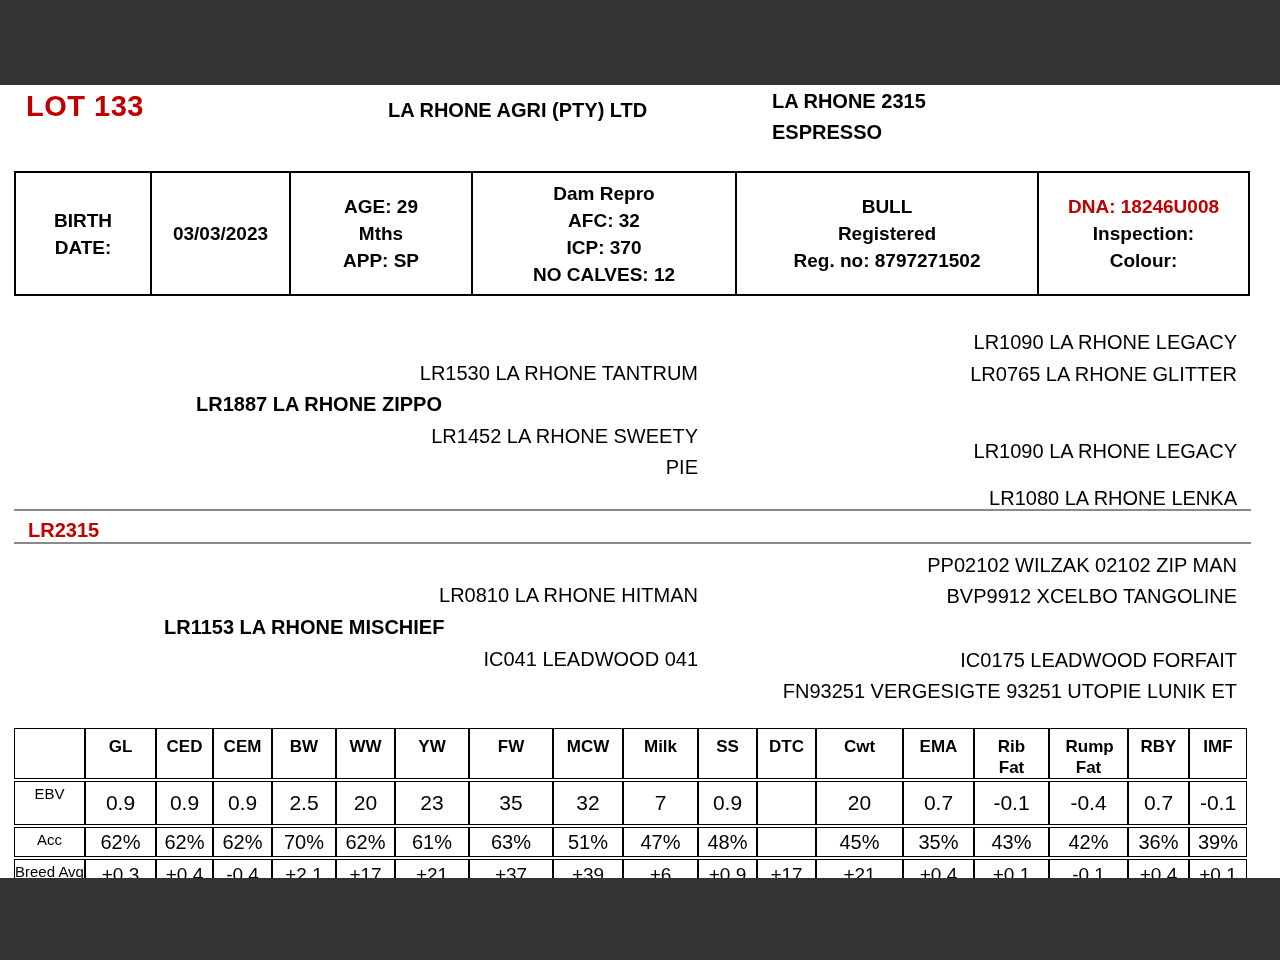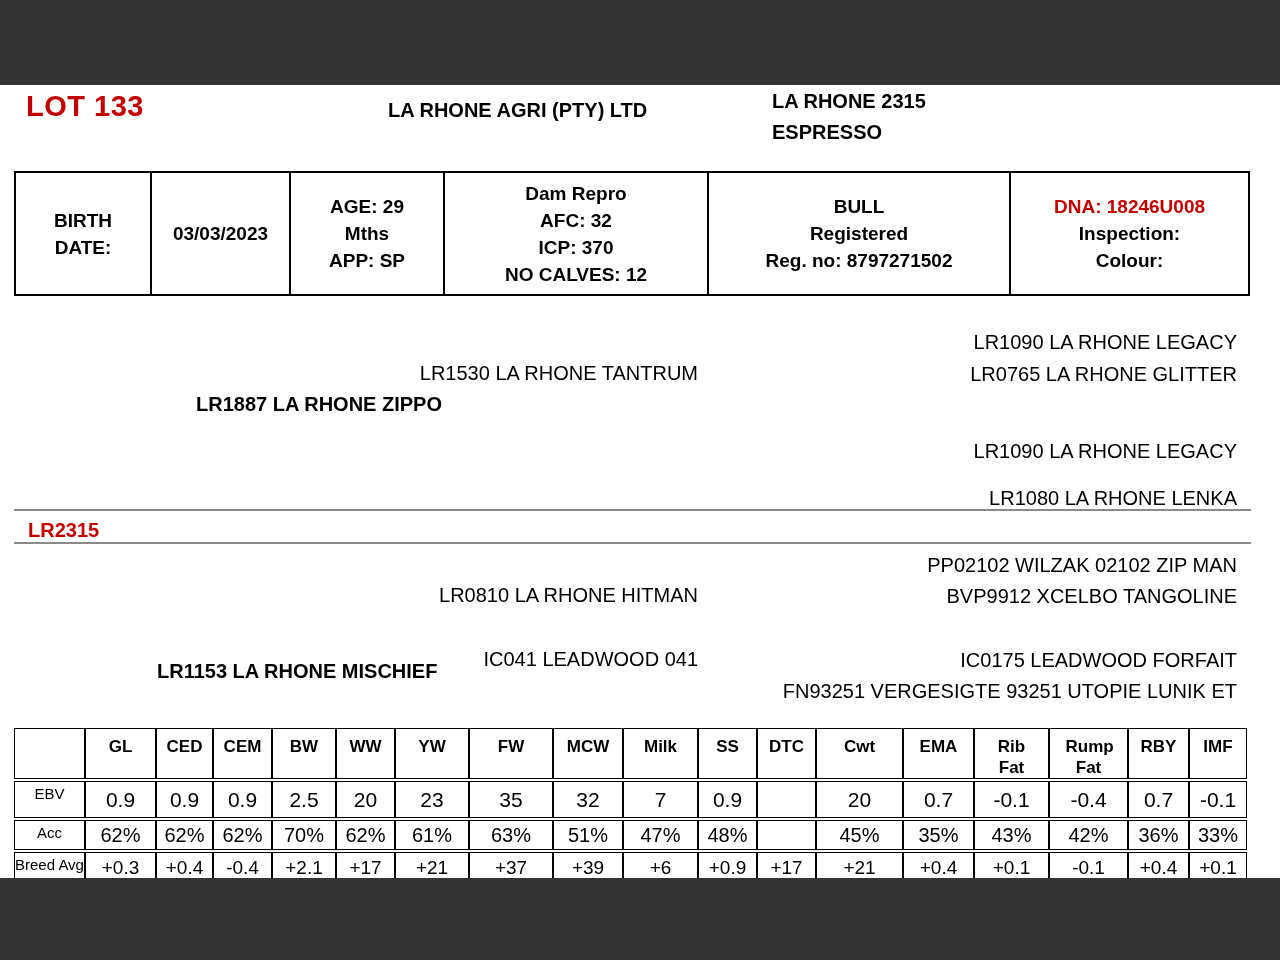--- a/index.html
+++ b/index.html
@@ -29,21 +29,21 @@
     position: absolute; left: 14px; top: 171px; width: 1236px; height: 125px;
     display: flex; border: 2px solid #000; box-sizing: border-box;
   }
   .info-cell {
     box-sizing: border-box; border-right: 2px solid #000;
     display: flex; flex-direction: column; justify-content: center; align-items: center;
     text-align: center; font-weight: bold; font-size: 19px; line-height: 27px;
     flex-shrink: 0;
   }
   .info-cell:last-child { border-right: none; justify-content: center; }
-  .ic-1 { width: 136px; } .ic-2 { width: 139px; } .ic-3 { width: 154px; }
+  .ic-1 { width: 136px; } .ic-2 { width: 139px; } .ic-3 { width: 182px; }
   .ic-4 { width: 264px; } .ic-5 { width: 302px; } .ic-6 { flex: 1; }
   .red-text { color: #C00000; }
 
   .ped {
     position: absolute; font-size: 20px; line-height: 31px; white-space: nowrap;
   }
   .ped-right { text-align: right; }
   .ped-bold { font-weight: bold; }
   .ped-wrap { white-space: normal; width: 285px; }
   .divider {
@@ -57,21 +57,21 @@
   }
   .ebv-table th, .ebv-table td {
     border: 1px solid #000; box-sizing: border-box; padding: 0;
     text-align: center; background: #fff; overflow: hidden;
   }
   .ebv-table th {
     font-size: 17px; font-weight: bold; vertical-align: top;
     height: 46px; padding-top: 7px; line-height: 21px;
   }
   .thw { width: 46px; margin: 0 auto; }
-  .row-ebv td { font-size: 21px; height: 37px; vertical-align: middle; }
+  .row-ebv td { font-size: 21px; height: 44px; vertical-align: middle; }
   .row-acc td { font-size: 20px; height: 30px; vertical-align: middle; }
   .row-breed td { font-size: 19px; height: 42px; vertical-align: top; padding-top: 4px; }
   .row-label-cell {
     font-size: 15px !important; font-weight: normal !important;
     vertical-align: top !important; padding-top: 3px !important; line-height: 18px;
   }
 </style>
 </head>
 <body>
 
@@ -114,31 +114,32 @@
       <div class="red-text">DNA: 18246U008</div>
       <div>Inspection:</div>
       <div>Colour:</div>
     </div>
   </div>
 
   <div class="ped ped-right" style="top: 327px; right: 43px;">LR1090 LA RHONE LEGACY</div>
   <div class="ped ped-right" style="top: 358px; right: 582px;">LR1530 LA RHONE TANTRUM</div>
   <div class="ped ped-right" style="top: 359px; right: 43px;">LR0765 LA RHONE GLITTER</div>
   <div class="ped ped-bold" style="top: 389px; left: 196px;">LR1887 LA RHONE ZIPPO</div>
+  <div class="ped ped-right ped-wrap" style="top: 421px; right: 582px;">LR1452 LA RHONE SWEETY PIE</div>
   <div class="ped ped-right" style="top: 436px; right: 43px;">LR1090 LA RHONE LEGACY</div>
   <div class="ped ped-right" style="top: 483px; right: 43px;">LR1080 LA RHONE LENKA</div>
 
   <div class="divider" style="top: 509px;"></div>
   <div class="ped ped-bold red-text" style="top: 515px; left: 28px;">LR2315</div>
   <div class="divider" style="top: 542px;"></div>
 
   <div class="ped ped-right" style="top: 550px; right: 43px;">PP02102 WILZAK 02102 ZIP MAN</div>
   <div class="ped ped-right" style="top: 580px; right: 582px;">LR0810 LA RHONE HITMAN</div>
   <div class="ped ped-right" style="top: 581px; right: 43px;">BVP9912 XCELBO TANGOLINE</div>
-  <div class="ped ped-bold" style="top: 612px; left: 157px; margin-top: 44px;">LR1153 LA RHONE MISCHIEF</div>
+  <div class="ped ped-bold" style="top: 612px; left: 164px;">LR1153 LA RHONE MISCHIEF</div>
   <div class="ped ped-right" style="top: 644px; right: 582px;">IC041 LEADWOOD 041</div>
   <div class="ped ped-right" style="top: 645px; right: 43px;">IC0175 LEADWOOD FORFAIT</div>
   <div class="ped ped-right" style="top: 676px; right: 43px;">FN93251 VERGESIGTE 93251 UTOPIE LUNIK ET</div>
 
   <table class="ebv-table">
     <colgroup>
       <col style="width:71px">
         <col style="width:71px">
         <col style="width:57px">
         <col style="width:59px">
@@ -213,21 +214,21 @@
       <td>63%</td>
       <td>51%</td>
       <td>47%</td>
       <td>48%</td>
       <td></td>
       <td>45%</td>
       <td>35%</td>
       <td>43%</td>
       <td>42%</td>
       <td>36%</td>
-      <td>33%</td>
+      <td>39%</td>
     </tr>
     <tr class="row-breed">
       <td class="row-label-cell">Breed Avg</td>
       <td>+0.3</td>
       <td>+0.4</td>
       <td>-0.4</td>
       <td>+2.1</td>
       <td>+17</td>
       <td>+21</td>
       <td>+37</td>

